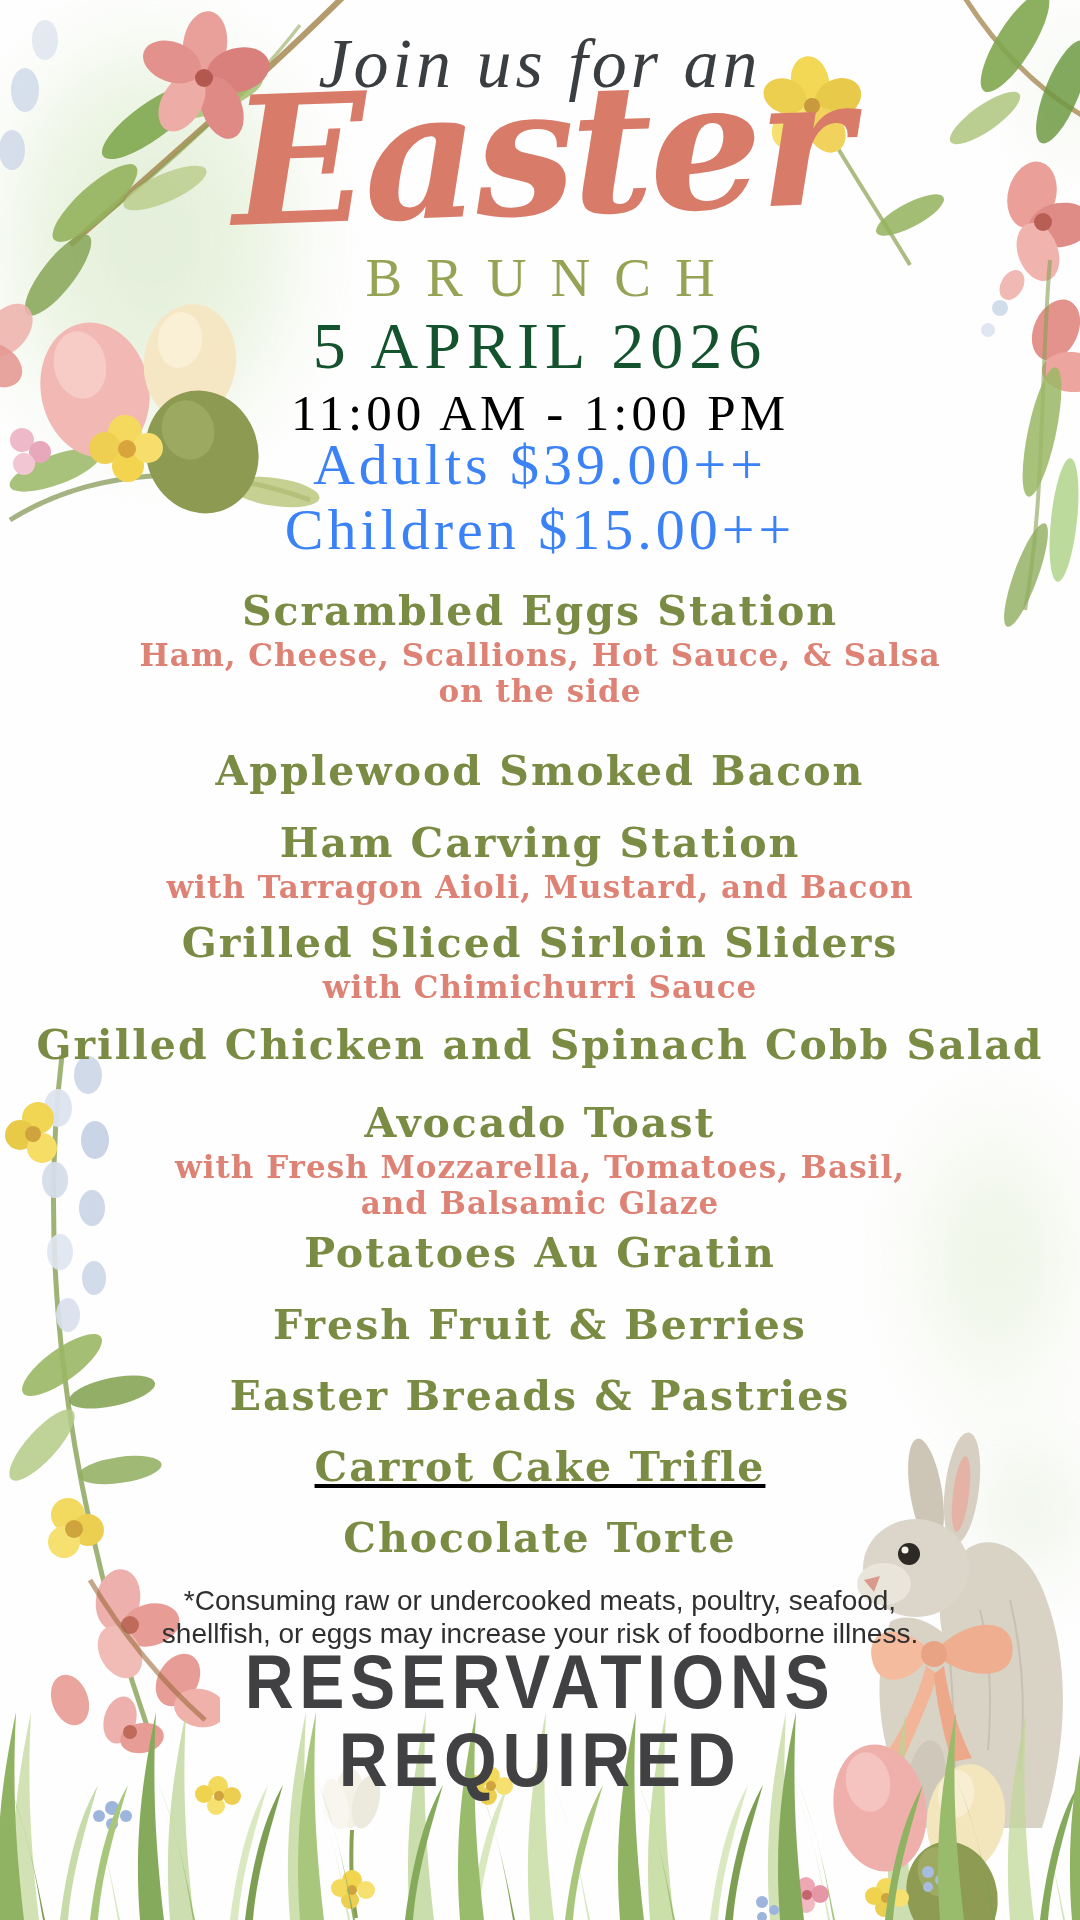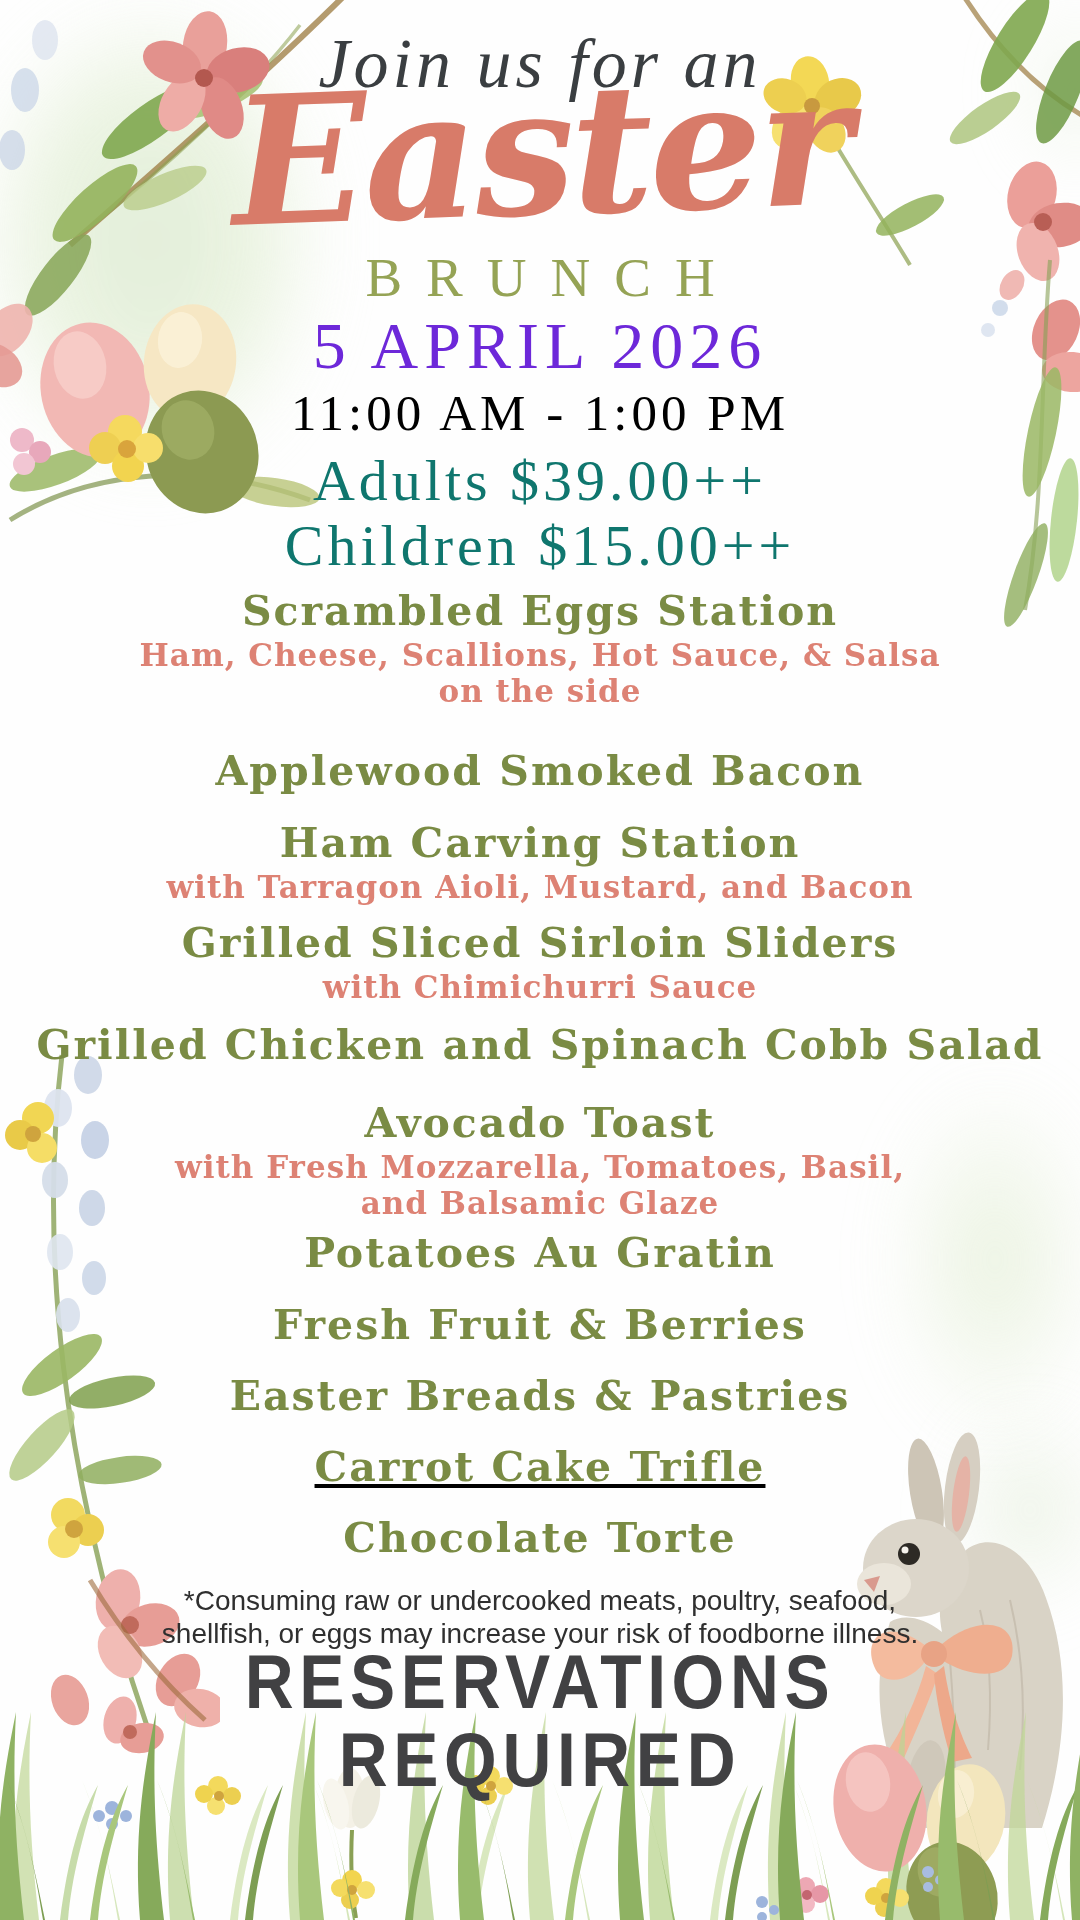--- a/index.html
+++ b/index.html
@@ -16,23 +16,23 @@
   .wash-tl{left:-80px;top:-70px;width:460px;height:620px;background:radial-gradient(closest-side,#dcead0 0%,#e6f1da 45%,rgba(230,241,218,0) 78%);opacity:.8;}
   .wash-right{left:850px;top:1010px;width:290px;height:500px;background:radial-gradient(closest-side,#dfeccf 0%,rgba(223,236,207,0) 75%);opacity:.65;}
   .wash-bunny{left:920px;top:1370px;width:220px;height:280px;background:radial-gradient(closest-side,#dcead0 0%,rgba(220,234,208,0) 75%);opacity:.55;}
   .wash-tr{left:990px;top:-30px;width:170px;height:240px;background:radial-gradient(closest-side,#e2eed6 0%,rgba(226,238,214,0) 75%);opacity:.5;}
 
   
   .intro{top:24px;font-style:italic;font-size:70px;color:#3a3e41;letter-spacing:4px;}
   .easter{top:52px;font-family:"DejaVu Serif", serif;font-style:italic;font-weight:bold;
           font-size:178px;line-height:200px;color:#d87b69;letter-spacing:-4px;transform:rotate(-2deg);}
   .brunch{top:246px;font-size:55px;color:#95a355;letter-spacing:24px;margin-left:12px;}
-  .date{top:308px;font-size:66px;color:#6d28d9;letter-spacing:6px;}
+  .date{top:308px;font-size:66px;color:#14532d;letter-spacing:6px;}
   .time{top:384px;font-size:51px;color:#000000;letter-spacing:4px;}
-  .prices{top:448px;font-size:58px;line-height:65px;color:#0f766e;letter-spacing:4px;}
+  .prices{top:432px;font-size:58px;line-height:65px;color:#3b82f6;letter-spacing:4px;}
 
   
   .menu-item{position:absolute;left:0;width:100%;text-align:center;font-family:"DejaVu Serif", serif;}
   .menu-title{font-size:41px;font-weight:bold;color:#7a8b44;letter-spacing:2px;line-height:47px;}
   .menu-sub{font-size:31px;font-weight:bold;color:#dd8274;letter-spacing:1px;line-height:36px;margin:2px auto 0;}
   .maxw-840{max-width:850px;} .maxw-780{max-width:790px;}
   .mi-0{top:588px;} .mi-1{top:748px;} .mi-2{top:820px;} .mi-3{top:920px;}
   .mi-4{top:1022px;} .mi-5{top:1100px;} .mi-6{top:1230px;} .mi-7{top:1302px;}
   .mi-8{top:1373px;} .mi-9{top:1444px;text-decoration:underline;} .mi-10{top:1515px;}
 

